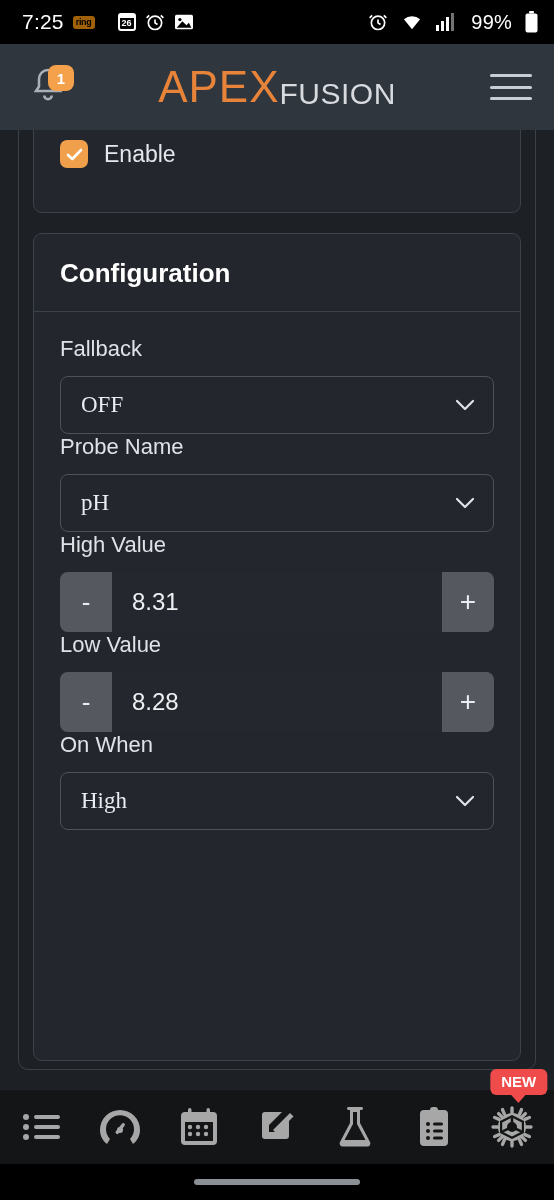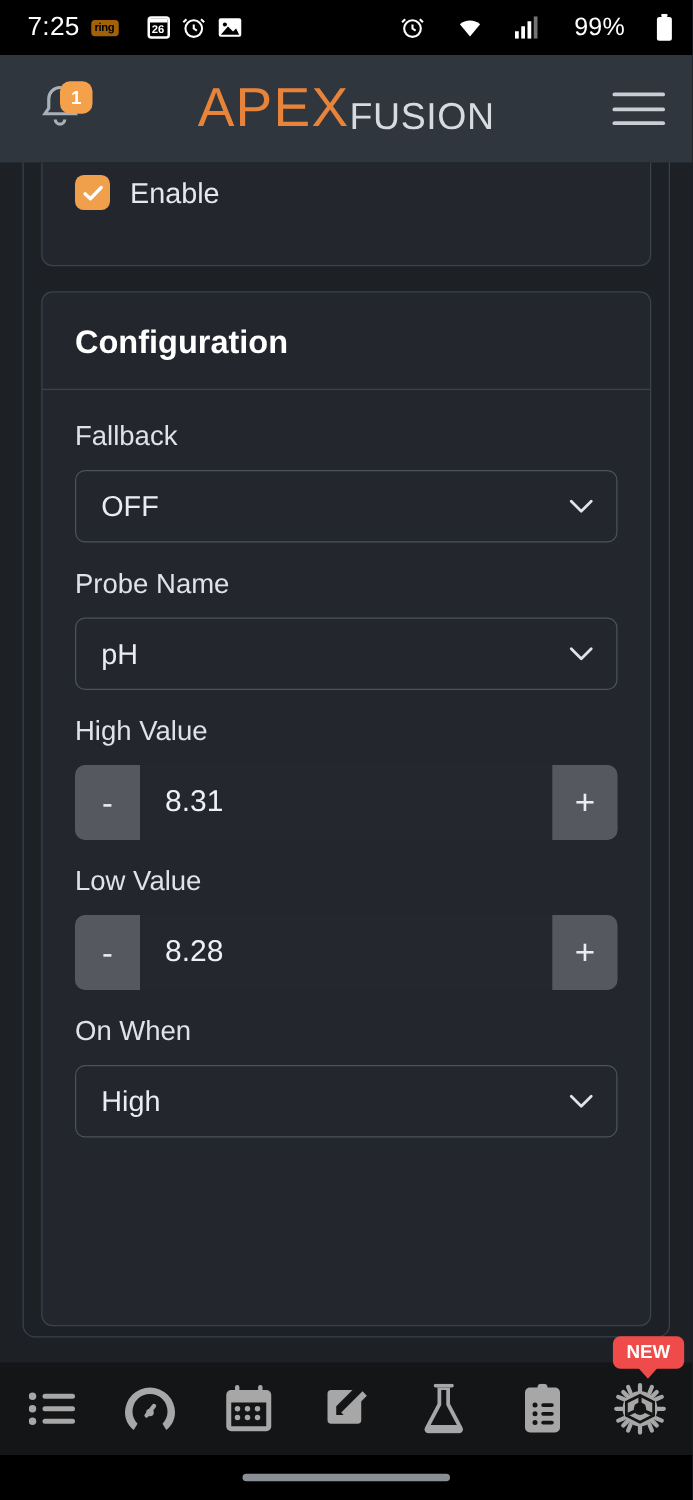--- a/index.html
+++ b/index.html
@@ -25,21 +25,21 @@
   .statusbar {
     height: 44px;
     background: #000000;
     display: flex;
     align-items: center;
     justify-content: space-between;
     padding: 0 16px 0 22px;
     flex: 0 0 auto;
   }
   .sb-left { display: flex; align-items: center; gap: 9px; }
-  .sb-right { display: flex; align-items: center; gap: 25px; }
+  .sb-right { display: flex; align-items: center; gap: 13px; }
   .sb-time {
     color: #ffffff;
     font-size: 21px;
     letter-spacing: 0.2px;
   }
   .sb-ico { display: block; }
   .ring-badge {
     background: #a16207;
     color: #000000;
     font-size: 9px;
@@ -187,37 +187,38 @@
   }
   .card-title {
     color: #ffffff;
     font-size: 26px;
     font-weight: bold;
     padding: 24px 0 22px 26px;
     border-bottom: 1px solid #3a424b;
   }
   .card-body { padding: 24px 26px 0 26px; }
 
-  .field { margin-bottom: 20px; }
+  .field { }
   .field-label {
     color: #dfe3e8;
     font-size: 22px;
     margin-bottom: 14px;
     display: block;
   }
 
   .select {
     height: 58px;
     border: 1px solid #4a525b;
     border-radius: 8px;
     display: flex;
     align-items: center;
     justify-content: space-between;
     padding: 0 18px 0 20px;
     background: transparent;
+    font-family: Liberation Serif, serif;
   }
   .select-value {
     color: #e9edf1;
     font-size: 23px;
   }
   .chevron {
     width: 20px; height: 12px;
     flex: 0 0 auto;
   }
 

